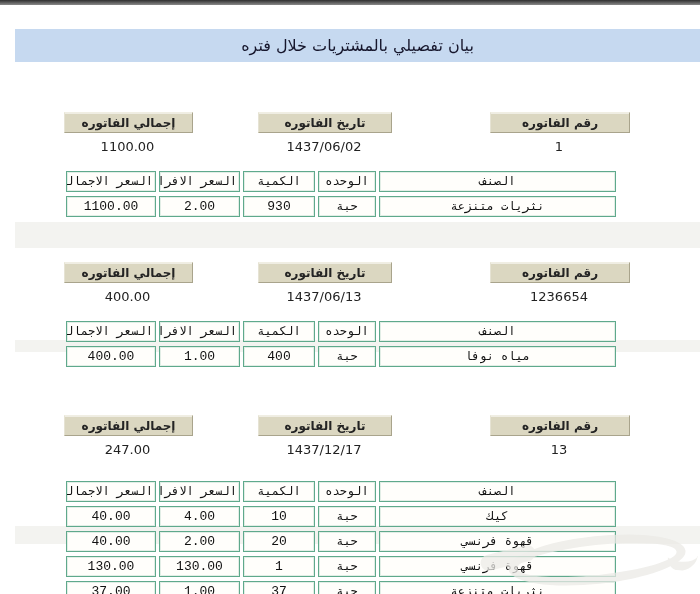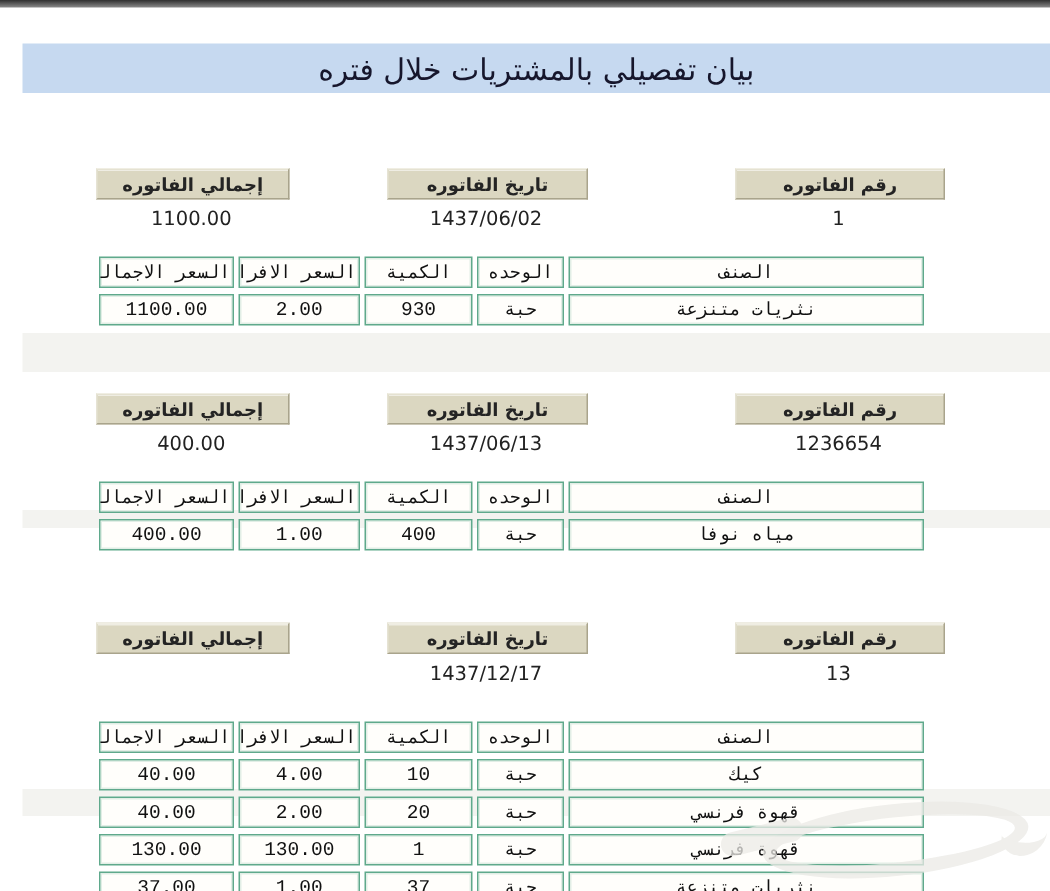--- a/index.html
+++ b/index.html
@@ -10,21 +10,21 @@
     color:#1c1c1c;
   }
   .topbar{
     position:absolute;left:0;top:0;width:700px;height:5px;
     background:linear-gradient(#2f2f2f,#8a8a8a);
   }
   .titlebar{
     position:absolute;left:15px;right:0;top:29px;height:33px;
     background:#c6d9f0;
     display:flex;align-items:center;justify-content:center;
-    font-size:20px;color:#16162c;letter-spacing:.2px;
+    font-size:16px;color:#16162c;letter-spacing:.2px;
   }
   .band{position:absolute;left:15px;right:0;background:#f3f3f0;z-index:0;}
   .band1{top:222px;height:26px;}
   .band2{top:340px;height:12px;}
   .band3{top:526px;height:18px;}
 
   .invoice{position:absolute;left:0;width:700px;z-index:1;}
   .inv1{top:112px;height:140px;}
   .inv2{top:262px;height:115px;}
   .inv3{top:415px;height:200px;}
@@ -164,20 +164,21 @@
   </tbody>
     </table>
 </div>
 
 <div class="invoice inv3">
   <div class="fld-label pos-number">رقم الفاتوره</div>
   <div class="fld-label pos-date">تاريخ الفاتوره</div>
   <div class="fld-label pos-total">إجمالي الفاتوره</div>
   <div class="fld-value pos-number">13</div>
   <div class="fld-value pos-date">1437/12/17</div>
+  <div class="fld-value pos-total">247.00</div>
   <table class="items t3">
     <colgroup>
         <col class="c-item">
         <col class="c-unit">
         <col class="c-qty">
         <col class="c-uprice">
         <col class="c-tprice">
       </colgroup>
     <tbody>
         <tr>

